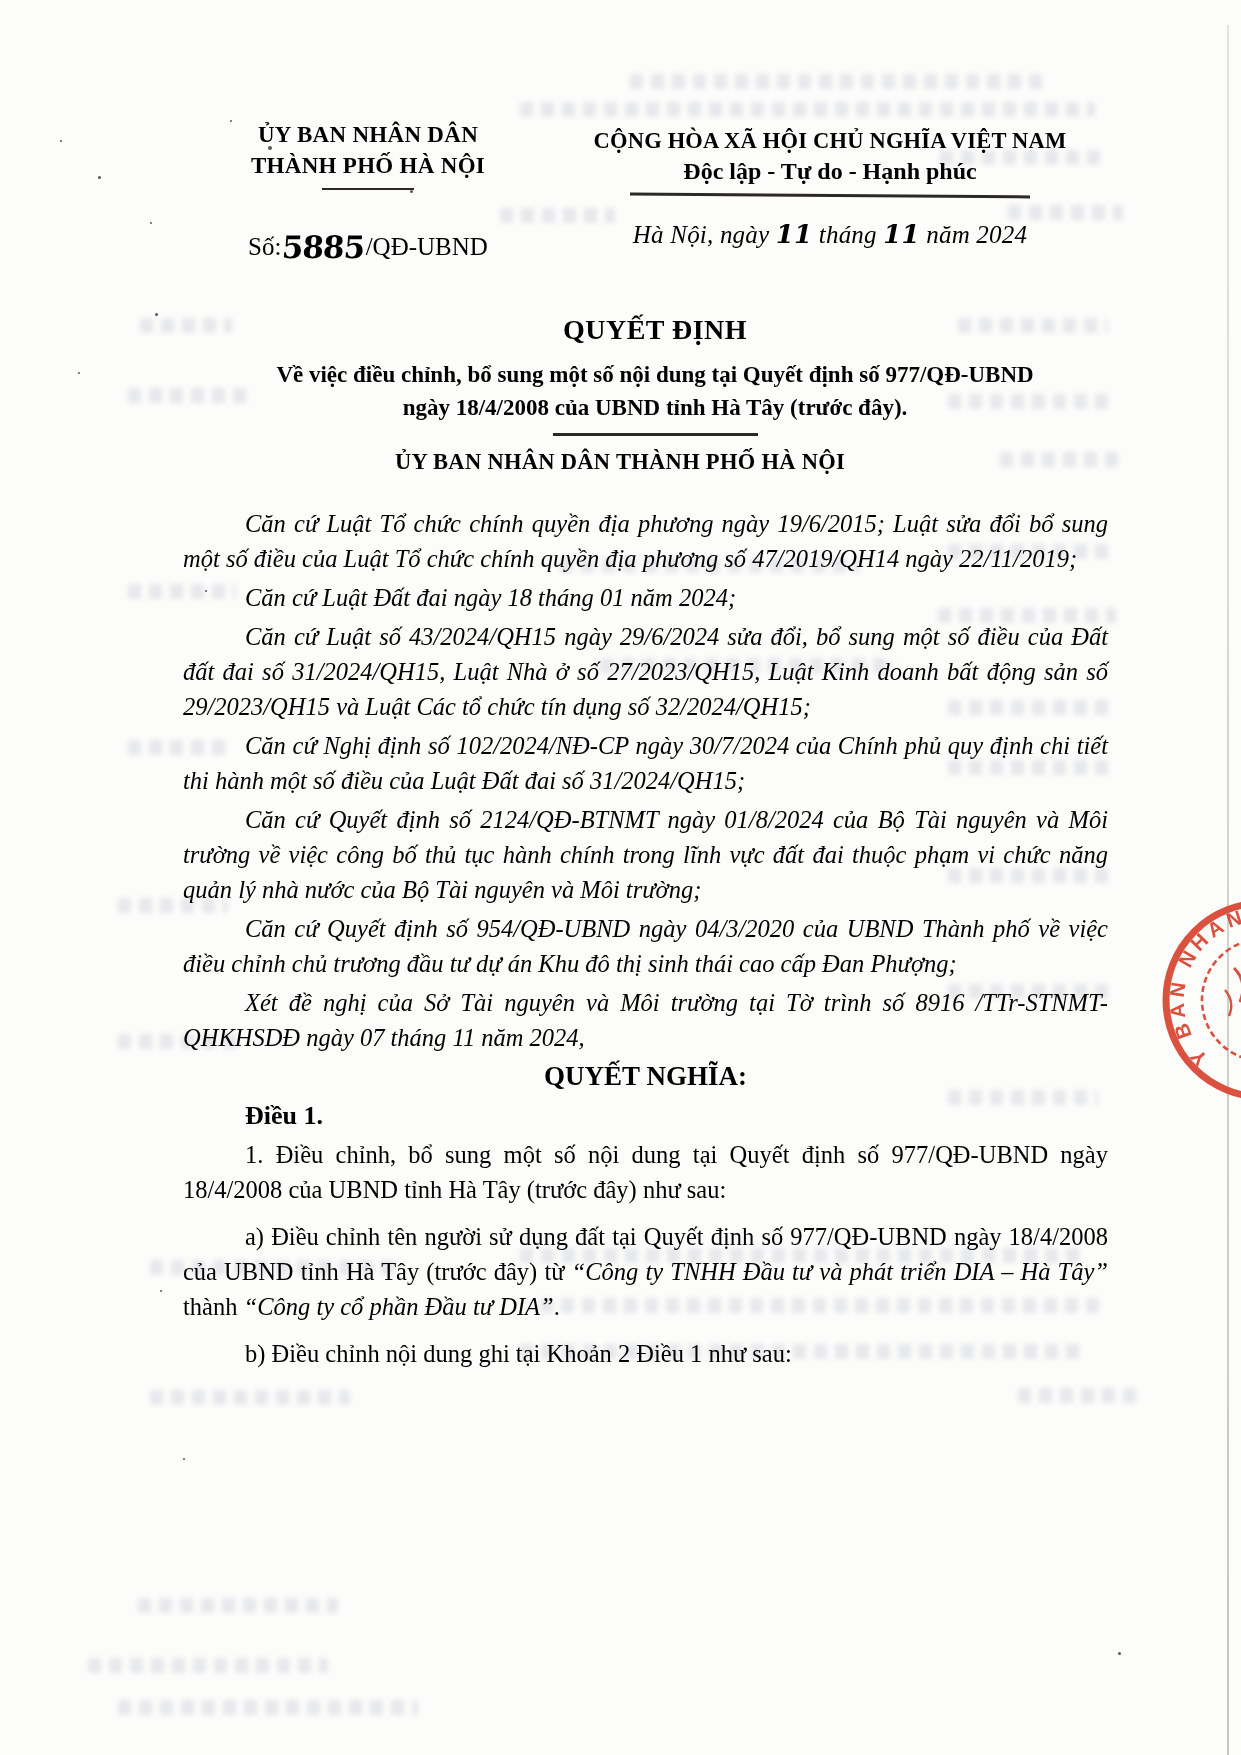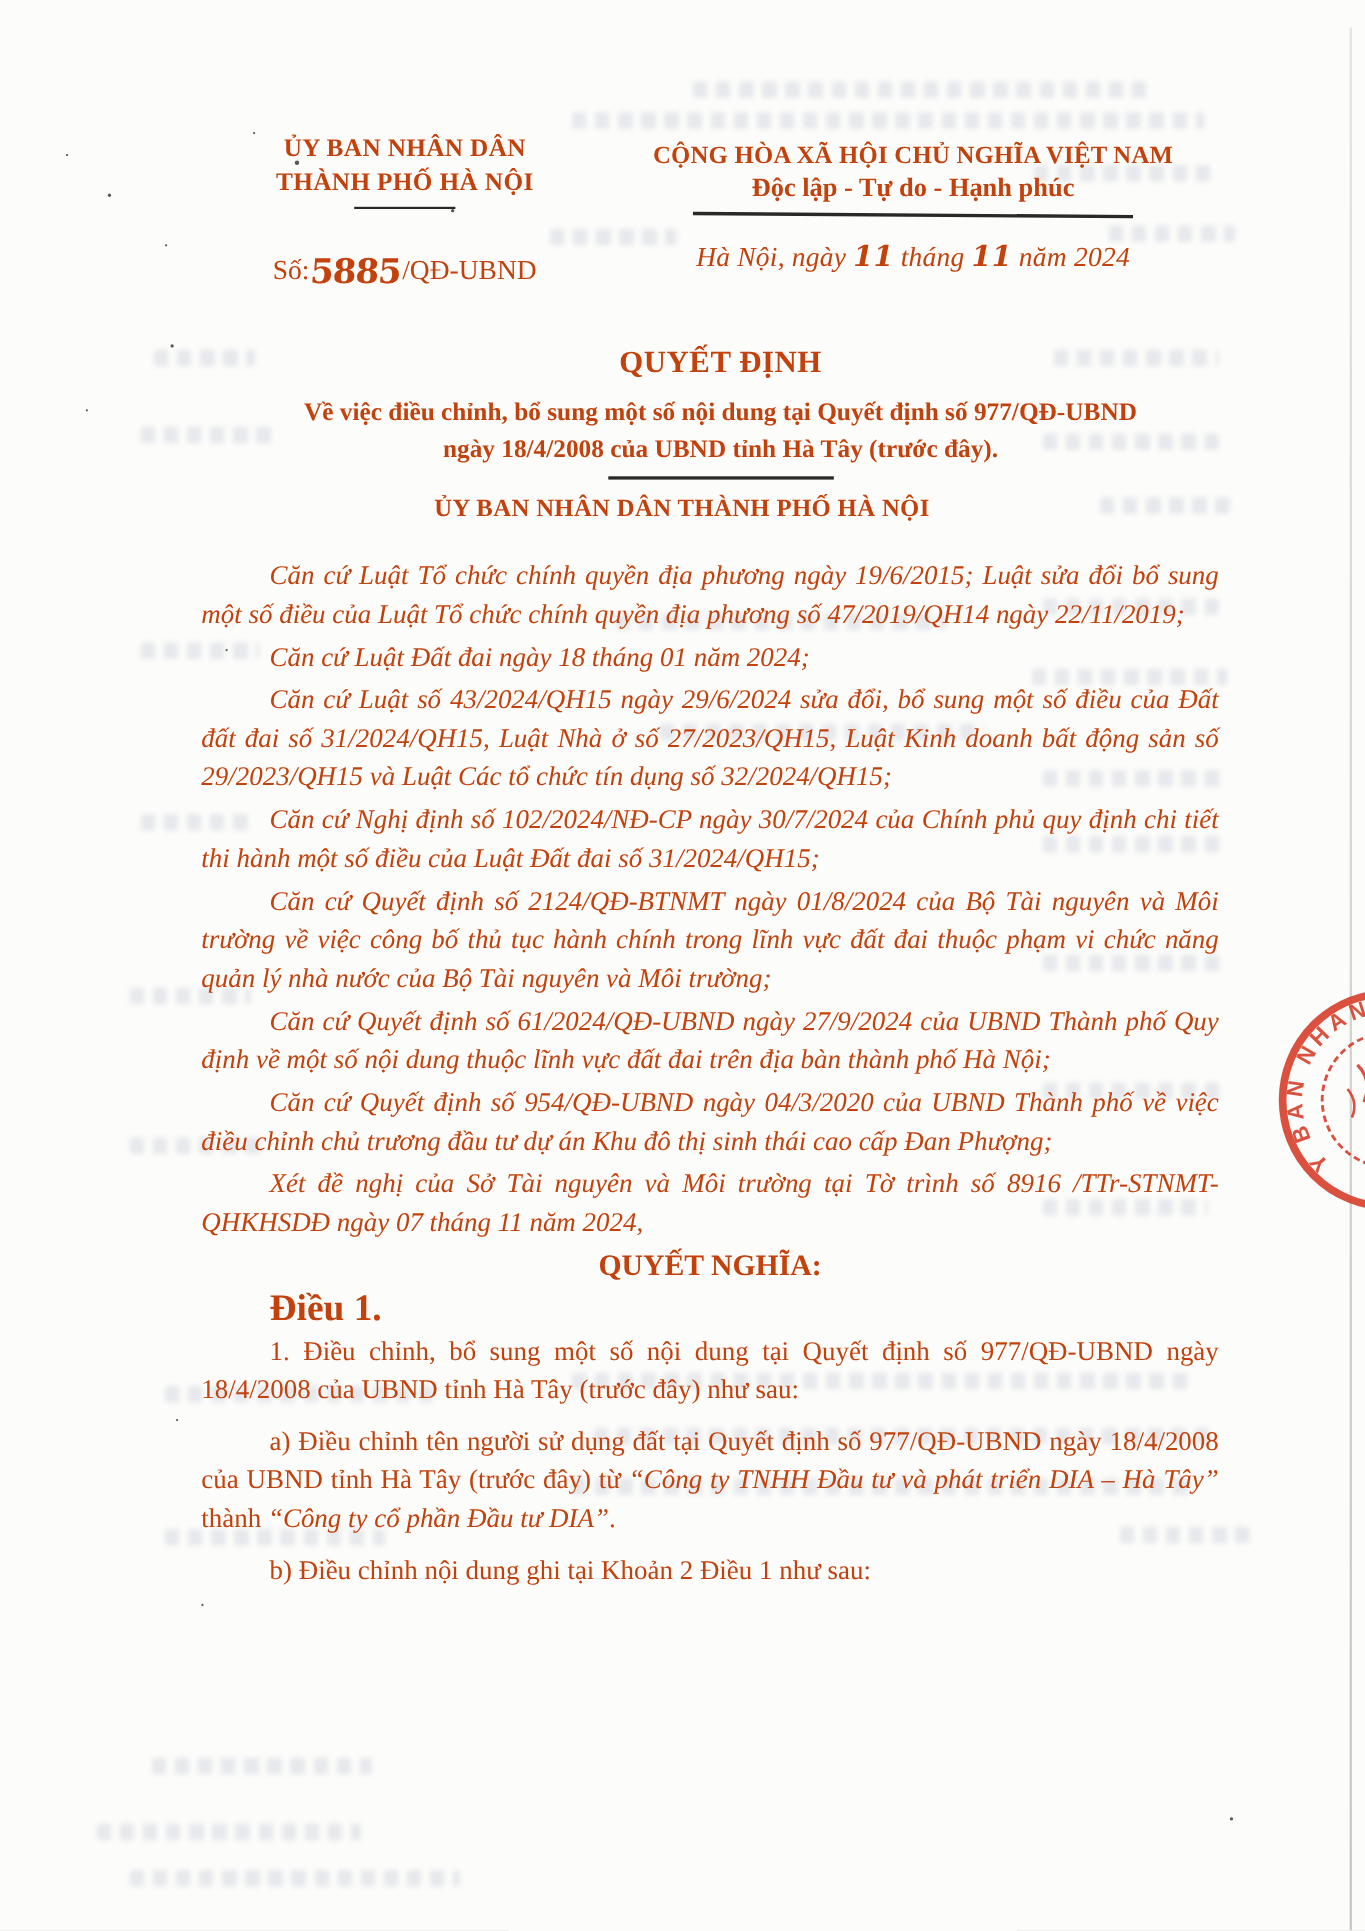--- a/index.html
+++ b/index.html
@@ -2,21 +2,21 @@
 <html><head>
 <meta charset="utf-8">
 <style>
   html,body{margin:0;padding:0;background:#e8e8e6;}
   .page{
     position:relative;
     width:1241px;height:1755px;
     background:#fcfcfa;
     overflow:hidden;
     font-family:"Liberation Serif","DejaVu Serif",serif;
-    color:#c2410c;
+    color:#000000;
   }
   
   .ghost{
     position:absolute;height:15px;
     background:repeating-linear-gradient(90deg, rgba(148,158,182,.42) 0 13px, rgba(148,158,182,0) 13px 21px);
     filter:blur(2.4px);opacity:.5;border-radius:3px;pointer-events:none;
   }
   .speck{position:absolute;background:#2e2d2b;border-radius:50%;opacity:.8;}
   .edge-line{position:absolute;top:25px;bottom:0;right:12px;width:2px;
     background:linear-gradient(#e3e3e0,#cfcfcb 60%,#c6c6c2);}
@@ -42,21 +42,21 @@
   .rule.title-rule{width:205px;height:3px;}
   .issuer{position:absolute;top:449px;left:150px;width:940px;text-align:center;
     font-weight:bold;font-size:22.5px;letter-spacing:.3px;}
   
   .body-block{position:absolute;top:506px;left:183px;width:925px;
     font-size:24.5px;line-height:35px;text-align:justify;}
   .body-block p{margin:0 0 4px;text-indent:62px;}
   .preamble-p{font-style:italic;}
   .decision-heading{text-align:center;font-weight:bold;font-style:normal;
     font-size:27px;margin:24px 0 18px;text-indent:0 !important;}
-  .article-label{font-weight:bold;font-size:34px;margin:0 0 12px;text-indent:0;}
+  .article-label{font-weight:bold;font-size:26px;margin:0 0 12px;text-indent:0;}
   .clause{margin:0 0 12px !important;}
   .it{font-style:italic;}
   
   .stamp{position:absolute;top:872px;right:0;opacity:.92;}
 </style>
 </head>
 <body>
 
 <div class="page">
 
@@ -142,21 +142,20 @@
   </div>
 
   <div class="issuer">ỦY BAN NHÂN DÂN THÀNH PHỐ HÀ NỘI</div>
 
   <div class="body-block">
     <p class="preamble-p">Căn cứ Luật Tổ chức chính quyền địa phương ngày 19/6/2015; Luật sửa đổi bổ sung một số điều của Luật Tổ chức chính quyền địa phương số 47/2019/QH14 ngày 22/11/2019;</p>
     <p class="preamble-p">Căn cứ Luật Đất đai ngày 18 tháng 01 năm 2024;</p>
     <p class="preamble-p">Căn cứ Luật số 43/2024/QH15 ngày 29/6/2024 sửa đổi, bổ sung một số điều của Đất đất đai số 31/2024/QH15, Luật Nhà ở số 27/2023/QH15, Luật Kinh doanh bất động sản số 29/2023/QH15 và Luật Các tổ chức tín dụng số 32/2024/QH15;</p>
     <p class="preamble-p">Căn cứ Nghị định số 102/2024/NĐ-CP ngày 30/7/2024 của Chính phủ quy định chi tiết thi hành một số điều của Luật Đất đai số 31/2024/QH15;</p>
     <p class="preamble-p">Căn cứ Quyết định số 2124/QĐ-BTNMT ngày 01/8/2024 của Bộ Tài nguyên và Môi trường về việc công bố thủ tục hành chính trong lĩnh vực đất đai thuộc phạm vi chức năng quản lý nhà nước của Bộ Tài nguyên và Môi trường;</p>
-    <p class="preamble-p">Căn cứ Quyết định số 61/2024/QĐ-UBND ngày 27/9/2024 của UBND Thành phố Quy định về một số nội dung thuộc lĩnh vực đất đai trên địa bàn thành phố Hà Nội;</p>
     <p class="preamble-p">Căn cứ Quyết định số 954/QĐ-UBND ngày 04/3/2020 của UBND Thành phố về việc điều chỉnh chủ trương đầu tư dự án Khu đô thị sinh thái cao cấp Đan Phượng;</p>
     <p class="preamble-p">Xét đề nghị của Sở Tài nguyên và Môi trường tại Tờ trình số 8916 /TTr-STNMT-QHKHSDĐ ngày 07 tháng 11 năm 2024,</p>
 
     <p class="decision-heading">QUYẾT NGHĨA:</p>
     <p class="article-label">Điều 1.</p>
     <p class="clause">1. Điều chỉnh, bổ sung một số nội dung tại Quyết định số 977/QĐ-UBND ngày 18/4/2008 của UBND tỉnh Hà Tây (trước đây) như sau:</p>
     <p class="clause"><span>a) Điều chỉnh tên người sử dụng đất tại Quyết định số 977/QĐ-UBND ngày 18/4/2008 của UBND tỉnh Hà Tây (trước đây) từ </span><span class="it">“Công ty TNHH Đầu tư và phát triển DIA – Hà Tây”</span><span> thành </span><span class="it">“Công ty cổ phần Đầu tư DIA”</span><span>.</span></p>
     <p class="clause">b) Điều chỉnh nội dung ghi tại Khoản 2 Điều 1 như sau:</p>
   </div>
 

